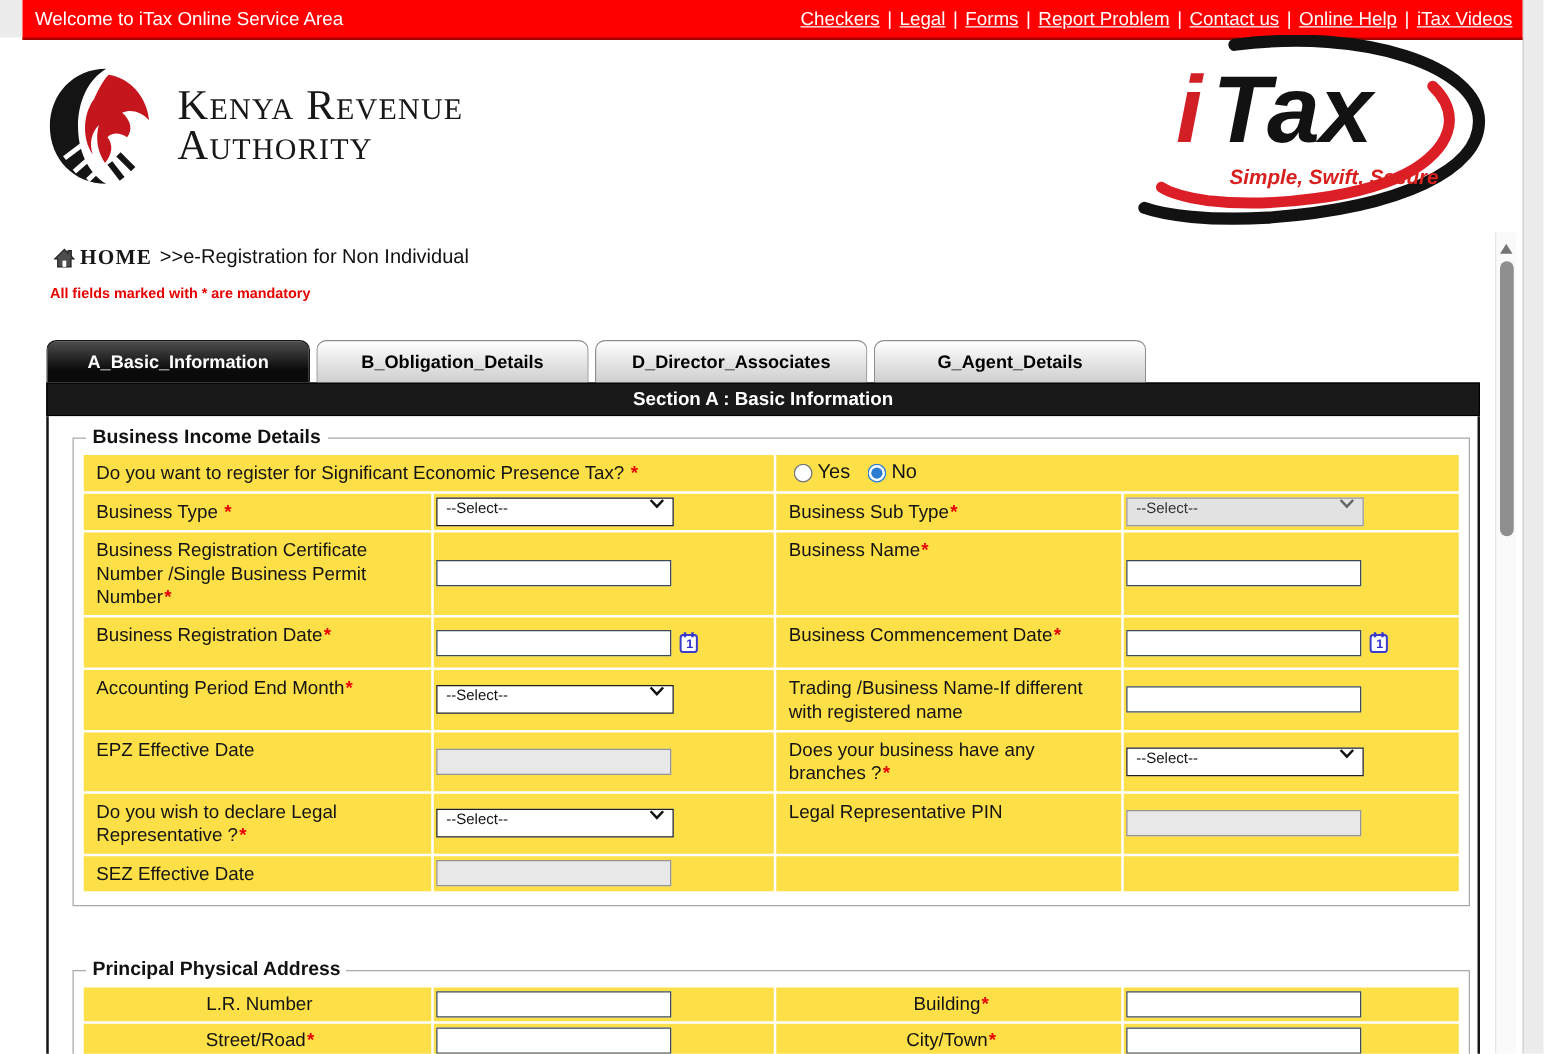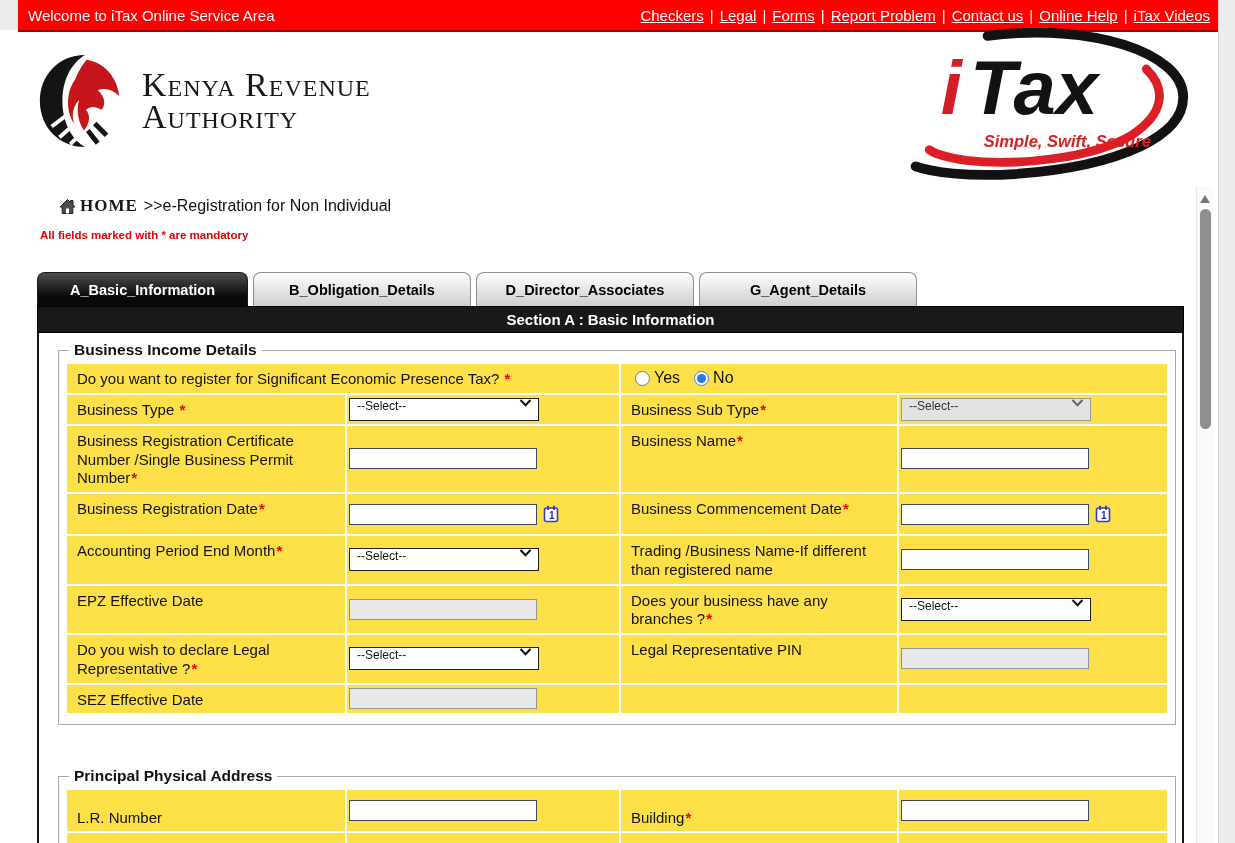--- a/index.html
+++ b/index.html
@@ -20,21 +20,21 @@
 
   
   .kra { position:absolute; left:34px; top:52px; display:flex; align-items:center; gap:10px; }
   .kra-text { font-family:"Liberation Serif", serif; font-variant:small-caps; color:#171717;
               font-size:34px; line-height:0.95; letter-spacing:1px; }
 
   
   .itax { position:absolute; left:898px; top:28px; }
 
   
-  .crumb { position:absolute; left:58px; top:196px; display:flex; align-items:center; font-size:15px; color:#111; }
+  .crumb { position:absolute; left:42px; top:196px; display:flex; align-items:center; font-size:15px; color:#111; }
   .crumb .home { font-family:"Liberation Serif", serif; font-weight:bold; font-size:17px; letter-spacing:1px;
                  color:#171717; cursor:pointer; margin:0 2px 0 3px; }
   .crumb .path { margin-left:4px; font-size:16px; }
   .notice { position:absolute; left:40px; top:229px; color:#e60000; font-weight:bold; font-size:11.5px; }
 
   
   .main { position:absolute; left:37px; top:272px; width:1147px; }
   .tabs { display:flex; gap:5px; height:34px; }
   .tab { width:218px; height:34px; border-radius:8px 8px 0 0; border:1px solid #8e8e8e; border-bottom:none;
          display:flex; align-items:center; justify-content:center; font-weight:bold; font-size:14.5px;
@@ -55,21 +55,21 @@
   .frow { display:grid; grid-template-columns:278px 272px 276px 1fr; gap:2px; margin-bottom:2px; }
   .cell { background:#fde047; font-size:15px; color:#141414; display:flex; align-items:center; }
   .cell.lbl { padding:4px 6px 4px 10px; line-height:1.25; display:block; padding-top:6px; }
   .cell.fld { padding:3px 2px; }
   .span2 { grid-column:1 / 3; }
   .span34 { grid-column:3 / 5; }
   .req { color:#e60000; font-weight:bold; margin-left:1px; }
   .tallrow .cell { min-height:40px; }
   .midrow .cell { min-height:30px; }
   .addr .frow { margin-bottom:2px; }
-  .addr .cell.lbl { padding-top:19px; padding-bottom:3px; }
+  .addr .cell.lbl { padding-top:5px; padding-bottom:3px;text-align:center; }
   .addr .cell { min-height:23px; }
 
   
   .ti { width:188px; height:21px; border:1px solid #3a4a57; background:#fff; font-size:14px; padding:0 4px; }
   .ti.dis { background:#e8e8e8; border-color:#949494; }
   .sel { width:190px; height:23px; border:1px solid #1f1f1f; background:#fff; display:flex; align-items:flex-start;
          justify-content:space-between; padding:0 6px 0 7px; font-size:12px; cursor:pointer; }
   .sel.dis { background:#e2e2e2; border-color:#9a9a9a; color:#333; cursor:default; }
   .chev { flex:none; margin-left:4px; }
   .cal { margin-left:6px; cursor:pointer; flex:none; }
@@ -251,21 +251,21 @@
           </div>
           <div class="cell fld">
             <div class="sel">
               <span>--Select--</span>
               <svg class="chev" width="13" height="8" viewBox="0 0 13 8">
                   <path d="M1.5 1 L6.5 6.3 L11.5 1" stroke="#111" stroke-width="2" fill="none"></path>
                 </svg>
             </div>
           </div>
           <div class="cell lbl">
-            <span>Trading /Business Name-If different than registered name</span><span class="req"></span>
+            <span>Trading /Business Name-If different with registered name</span><span class="req"></span>
           </div>
           <div class="cell fld">
               <input class="ti" style="">
             </div>
         </div>
 
         <div class="frow tallrow">
           <div class="cell lbl">
             <span>EPZ Effective Date</span><span class="req"></span>
           </div>

